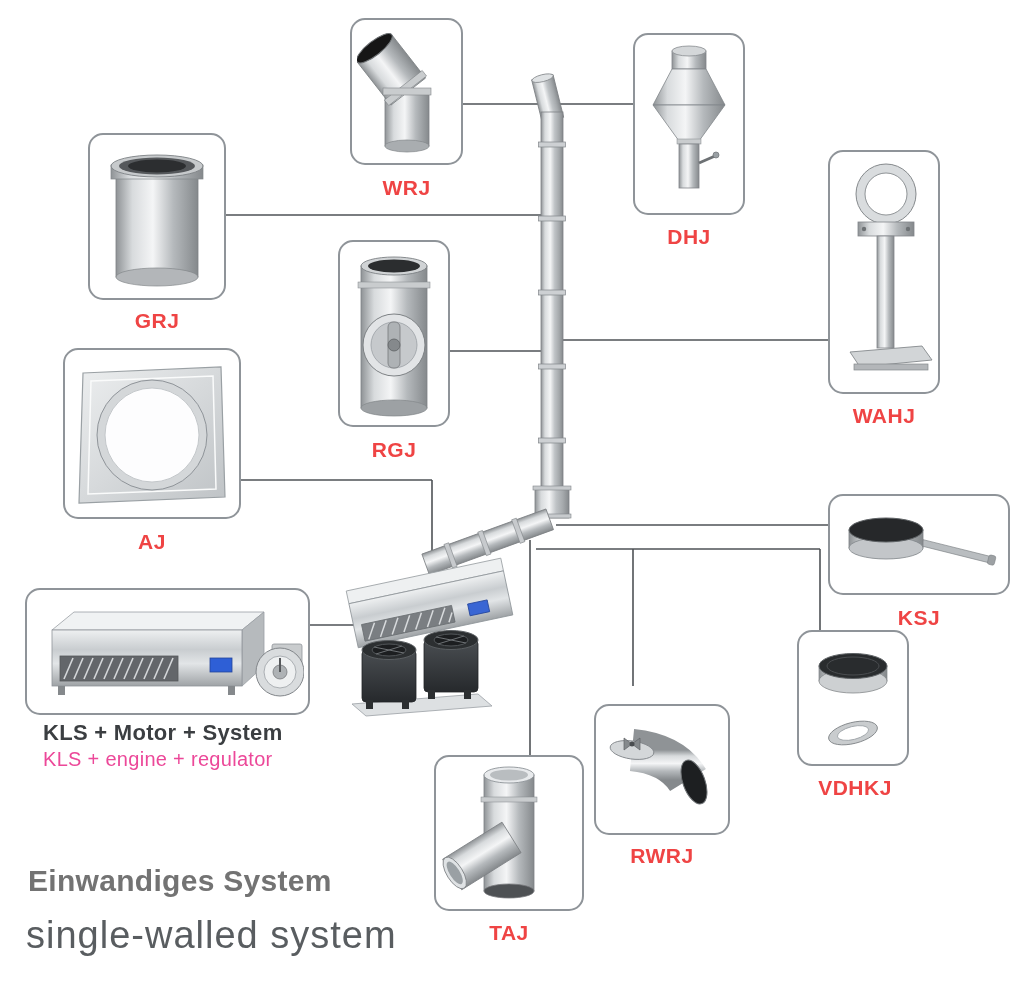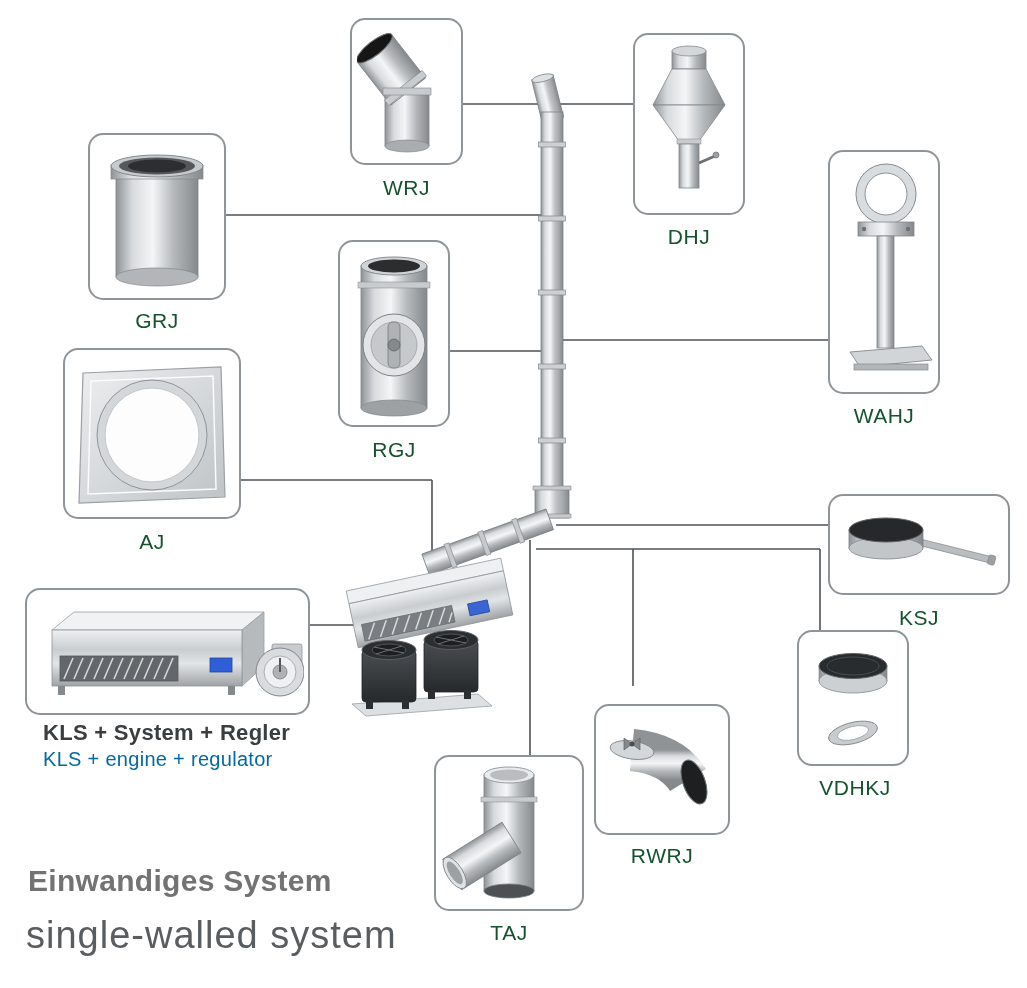--- a/index.html
+++ b/index.html
@@ -1,23 +1,23 @@
 <!DOCTYPE html>
 <html><head>
 <meta charset="utf-8">
 <style>
   html,body{margin:0;padding:0;background:#ffffff;}
   body{font-family:"Liberation Sans",sans-serif;}
   .canvas{position:relative;width:1027px;height:988px;background:#ffffff;overflow:hidden;}
   .overlay{position:absolute;left:0;top:0;z-index:1;}
   .product{position:absolute;z-index:2;}
   .box{background:#ffffff;border:2px solid #8f9499;border-radius:15px;display:flex;align-items:center;justify-content:center;box-sizing:border-box;}
-  .label{position:absolute;left:0;width:100%;text-align:center;font-size:21px;font-weight:400;color:#14532d;letter-spacing:.5px;}
+  .label{position:absolute;left:0;width:100%;text-align:center;font-size:21px;font-weight:700;color:#ef4444;letter-spacing:.5px;}
   .kls-label{position:absolute;left:18px;font-size:22px;font-weight:700;color:#3b3e41;letter-spacing:.3px;white-space:nowrap;}
-  .kls-sublabel{position:absolute;left:18px;font-size:20px;font-weight:400;color:#0369a1;letter-spacing:.3px;white-space:nowrap;}
+  .kls-sublabel{position:absolute;left:18px;font-size:20px;font-weight:400;color:#ec4899;letter-spacing:.3px;white-space:nowrap;}
   .title-de{position:absolute;left:28px;top:864px;font-size:30px;font-weight:800;color:#737373;letter-spacing:.3px;z-index:2;}
   .title-en{position:absolute;left:26px;top:914px;font-size:38px;font-weight:300;color:#595d60;letter-spacing:1px;z-index:2;}
   svg{display:block;}
 </style>
 </head>
 <body>
 
 <div class="canvas">
 
   <svg class="overlay" width="1027" height="988" viewBox="0 0 1027 988">
@@ -321,21 +321,21 @@
         <rect x="178" y="64" width="22" height="14" fill="#2e5fd6" stroke="#24449a" stroke-width="0.8"></rect>
         <rect x="26" y="92" width="7" height="9" fill="#85898c"></rect>
         <rect x="196" y="92" width="7" height="9" fill="#85898c"></rect>
         <rect x="240" y="50" width="30" height="22" rx="2" fill="#c9ccce" stroke="#8f9499" stroke-width="0.8"></rect>
         <circle cx="248" cy="78" r="24" fill="#d9dcde" stroke="#82868a" stroke-width="1"></circle>
         <circle cx="248" cy="78" r="16" fill="#eef0f1" stroke="#9aa0a4" stroke-width="0.8"></circle>
         <circle cx="248" cy="78" r="7" fill="#aeb2b5" stroke="#76797c" stroke-width="0.8"></circle>
         <line x1="248" y1="78" x2="248" y2="64" stroke="#55585b" stroke-width="2"></line>
       </svg>
     </div>
-    <div class="kls-label" style="top:132px;">KLS + System + Regler</div>
+    <div class="kls-label" style="top:132px;">KLS + Motor + System</div>
     <div class="kls-sublabel" style="top:160px;">KLS + engine + regulator</div>
   </div>
 
   <div class="product" style="left:797px;top:630px;width:116px;">
     <div class="box" style="width:112px;height:136px;">
       <svg width="100" height="124" viewBox="0 0 100 124">
         <defs>
             <linearGradient id="mI" x1="0" y1="0" x2="1" y2="0">
           <stop offset="0" stop-color="#8f9396"></stop>
               <stop offset="0.2" stop-color="#d8dbdd"></stop>

